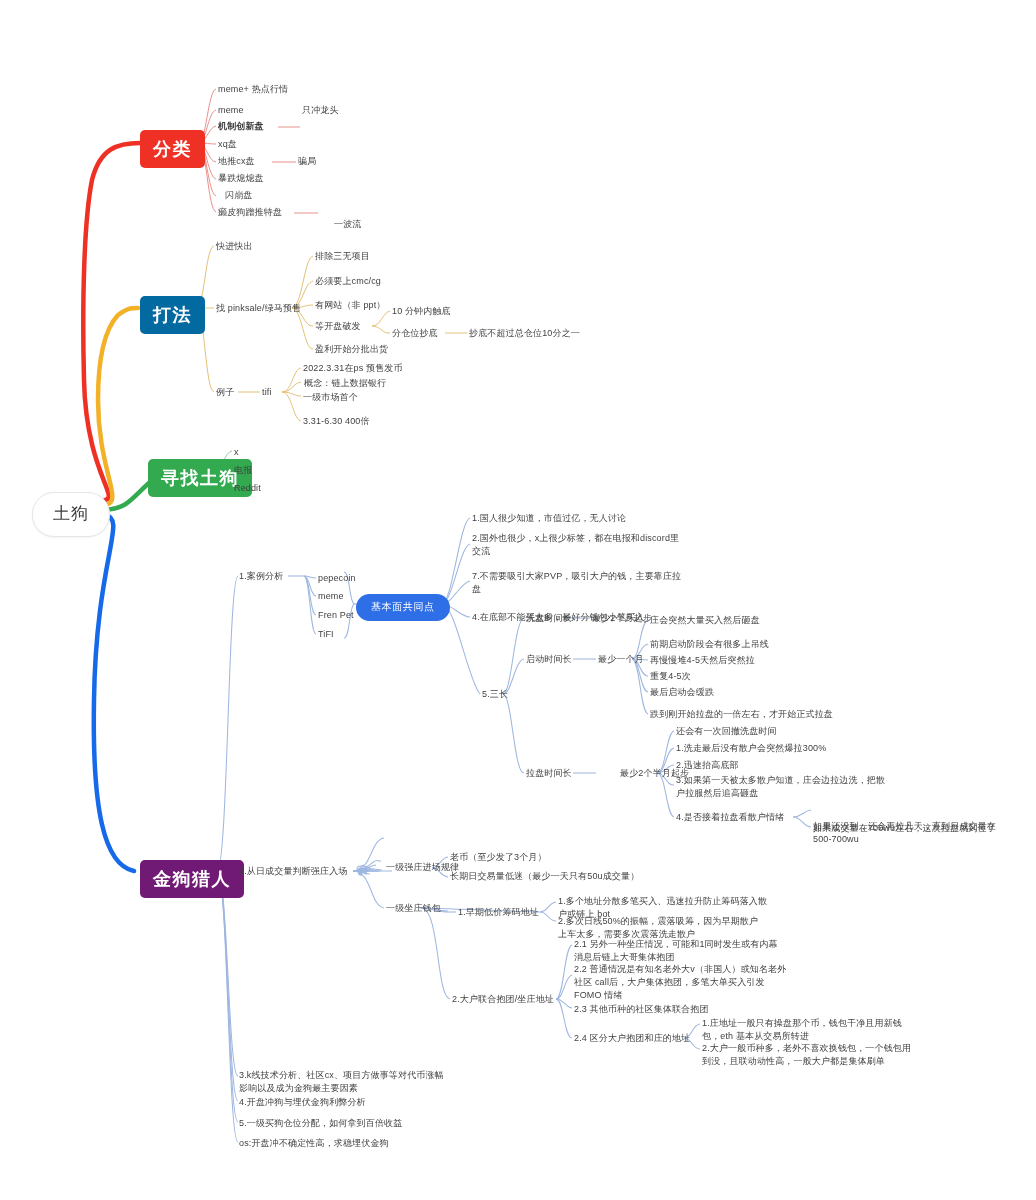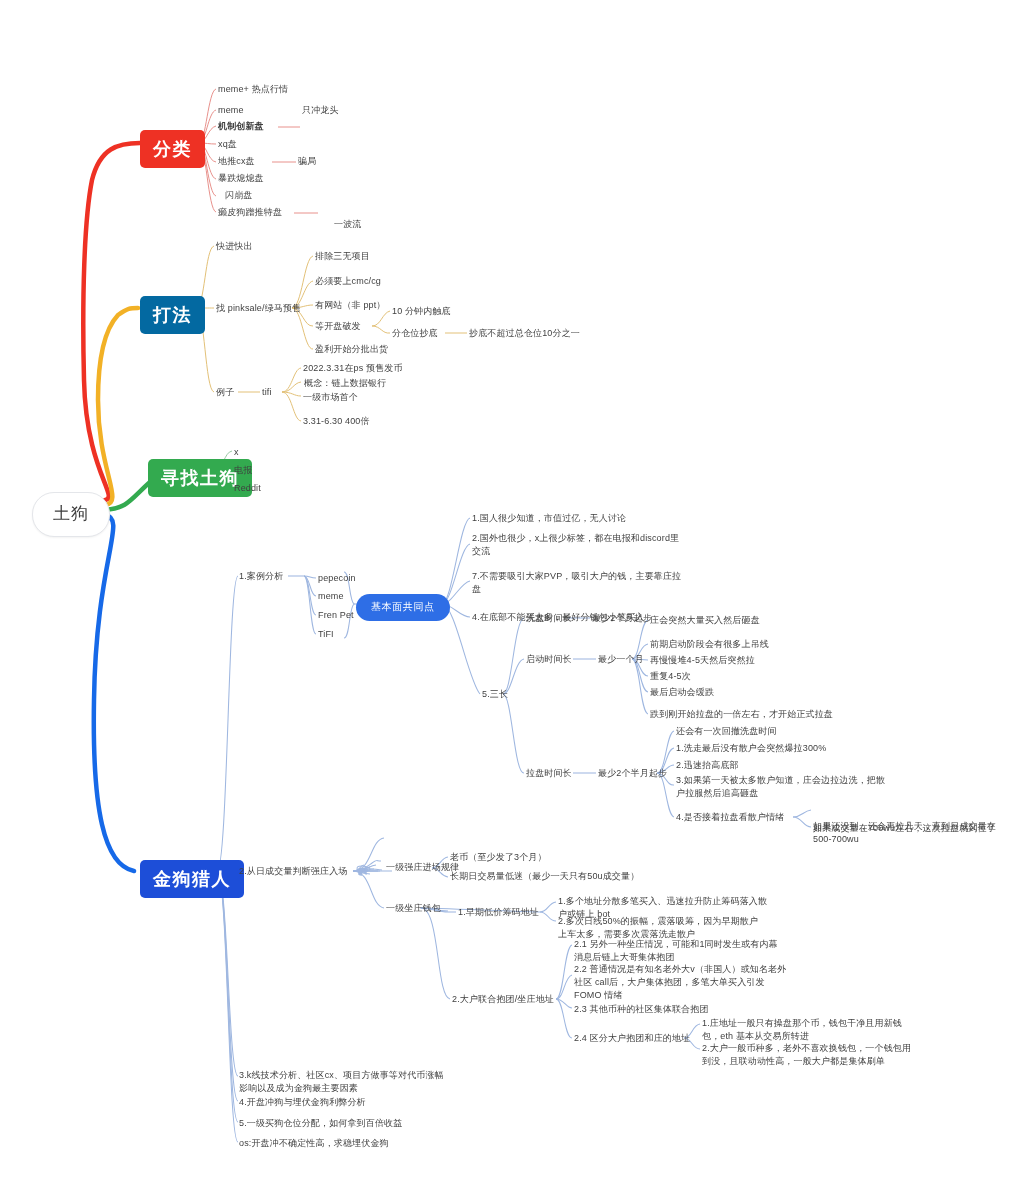--- a/index.html
+++ b/index.html
@@ -44,21 +44,21 @@
     color:#fff;
     font-size:18px;
     font-weight:bold;
     padding:6px 13px;
     text-align:center;
     letter-spacing:1.5px;
   }
   .l1.red{background:#EE3124;}
   .l1.yellow{background:#0369a1;}
   .l1.green{background:#33AA4F;}
-  .l1.blue{background:#1d4ed8;}
+  .l1.blue{background:#701a75;}
   
   .pill{
     border-radius:14px;
     background:#2E6EE6;
     color:#fff;
     font-size:10px;
     padding:6px 15px;
     letter-spacing:.6px;
     text-align:center;
   }
@@ -350,21 +350,21 @@
   <div class="node leaf" style="left:526px;top:653px;">启动时间长</div>
   <div class="node leaf" style="left:598px;top:653px;">最少一个月</div>
   <div class="node leaf" style="left:650px;top:614px;">庄会突然大量买入然后砸盘</div>
   <div class="node leaf" style="left:650px;top:638px;">前期启动阶段会有很多上吊线</div>
   <div class="node leaf" style="left:650px;top:654px;">再慢慢堆4-5天然后突然拉</div>
   <div class="node leaf" style="left:650px;top:670px;">重复4-5次</div>
   <div class="node leaf" style="left:650px;top:686px;">最后启动会缓跌</div>
   <div class="node leaf" style="left:650px;top:708px;">跌到刚开始拉盘的一倍左右，才开始正式拉盘</div>
 
   <div class="node leaf" style="left:526px;top:767px;">拉盘时间长</div>
-  <div class="node leaf" style="left:598px;top:767px;">最少2个半月起步</div>
+  <div class="node leaf" style="left:620px;top:767px;">最少2个半月起步</div>
   <div class="node leaf" style="left:676px;top:725px;">还会有一次回撤洗盘时间</div>
   <div class="node leaf" style="left:676px;top:742px;">1.洗走最后没有散户会突然爆拉300%</div>
   <div class="node leaf" style="left:676px;top:759px;">2.迅速抬高底部</div>
   <div class="node leaf" style="left:676px;top:774px;width:250px;">3.如果第一天被太多散户知道，庄会边拉边洗，把散
 户拉服然后追高砸盘</div>
   <div class="node leaf" style="left:676px;top:811px;">4.是否接着拉盘看散户情绪</div>
   <div class="node leaf" style="left:813px;top:822px;width:205px;">如果成交量在700wu左右，这次拉盘就到位了</div>
   <div class="node leaf" style="left:813px;top:820px;width:205px;">如果还没到，还会再拉几天，直到日成交量在
 500-700wu</div>
 

